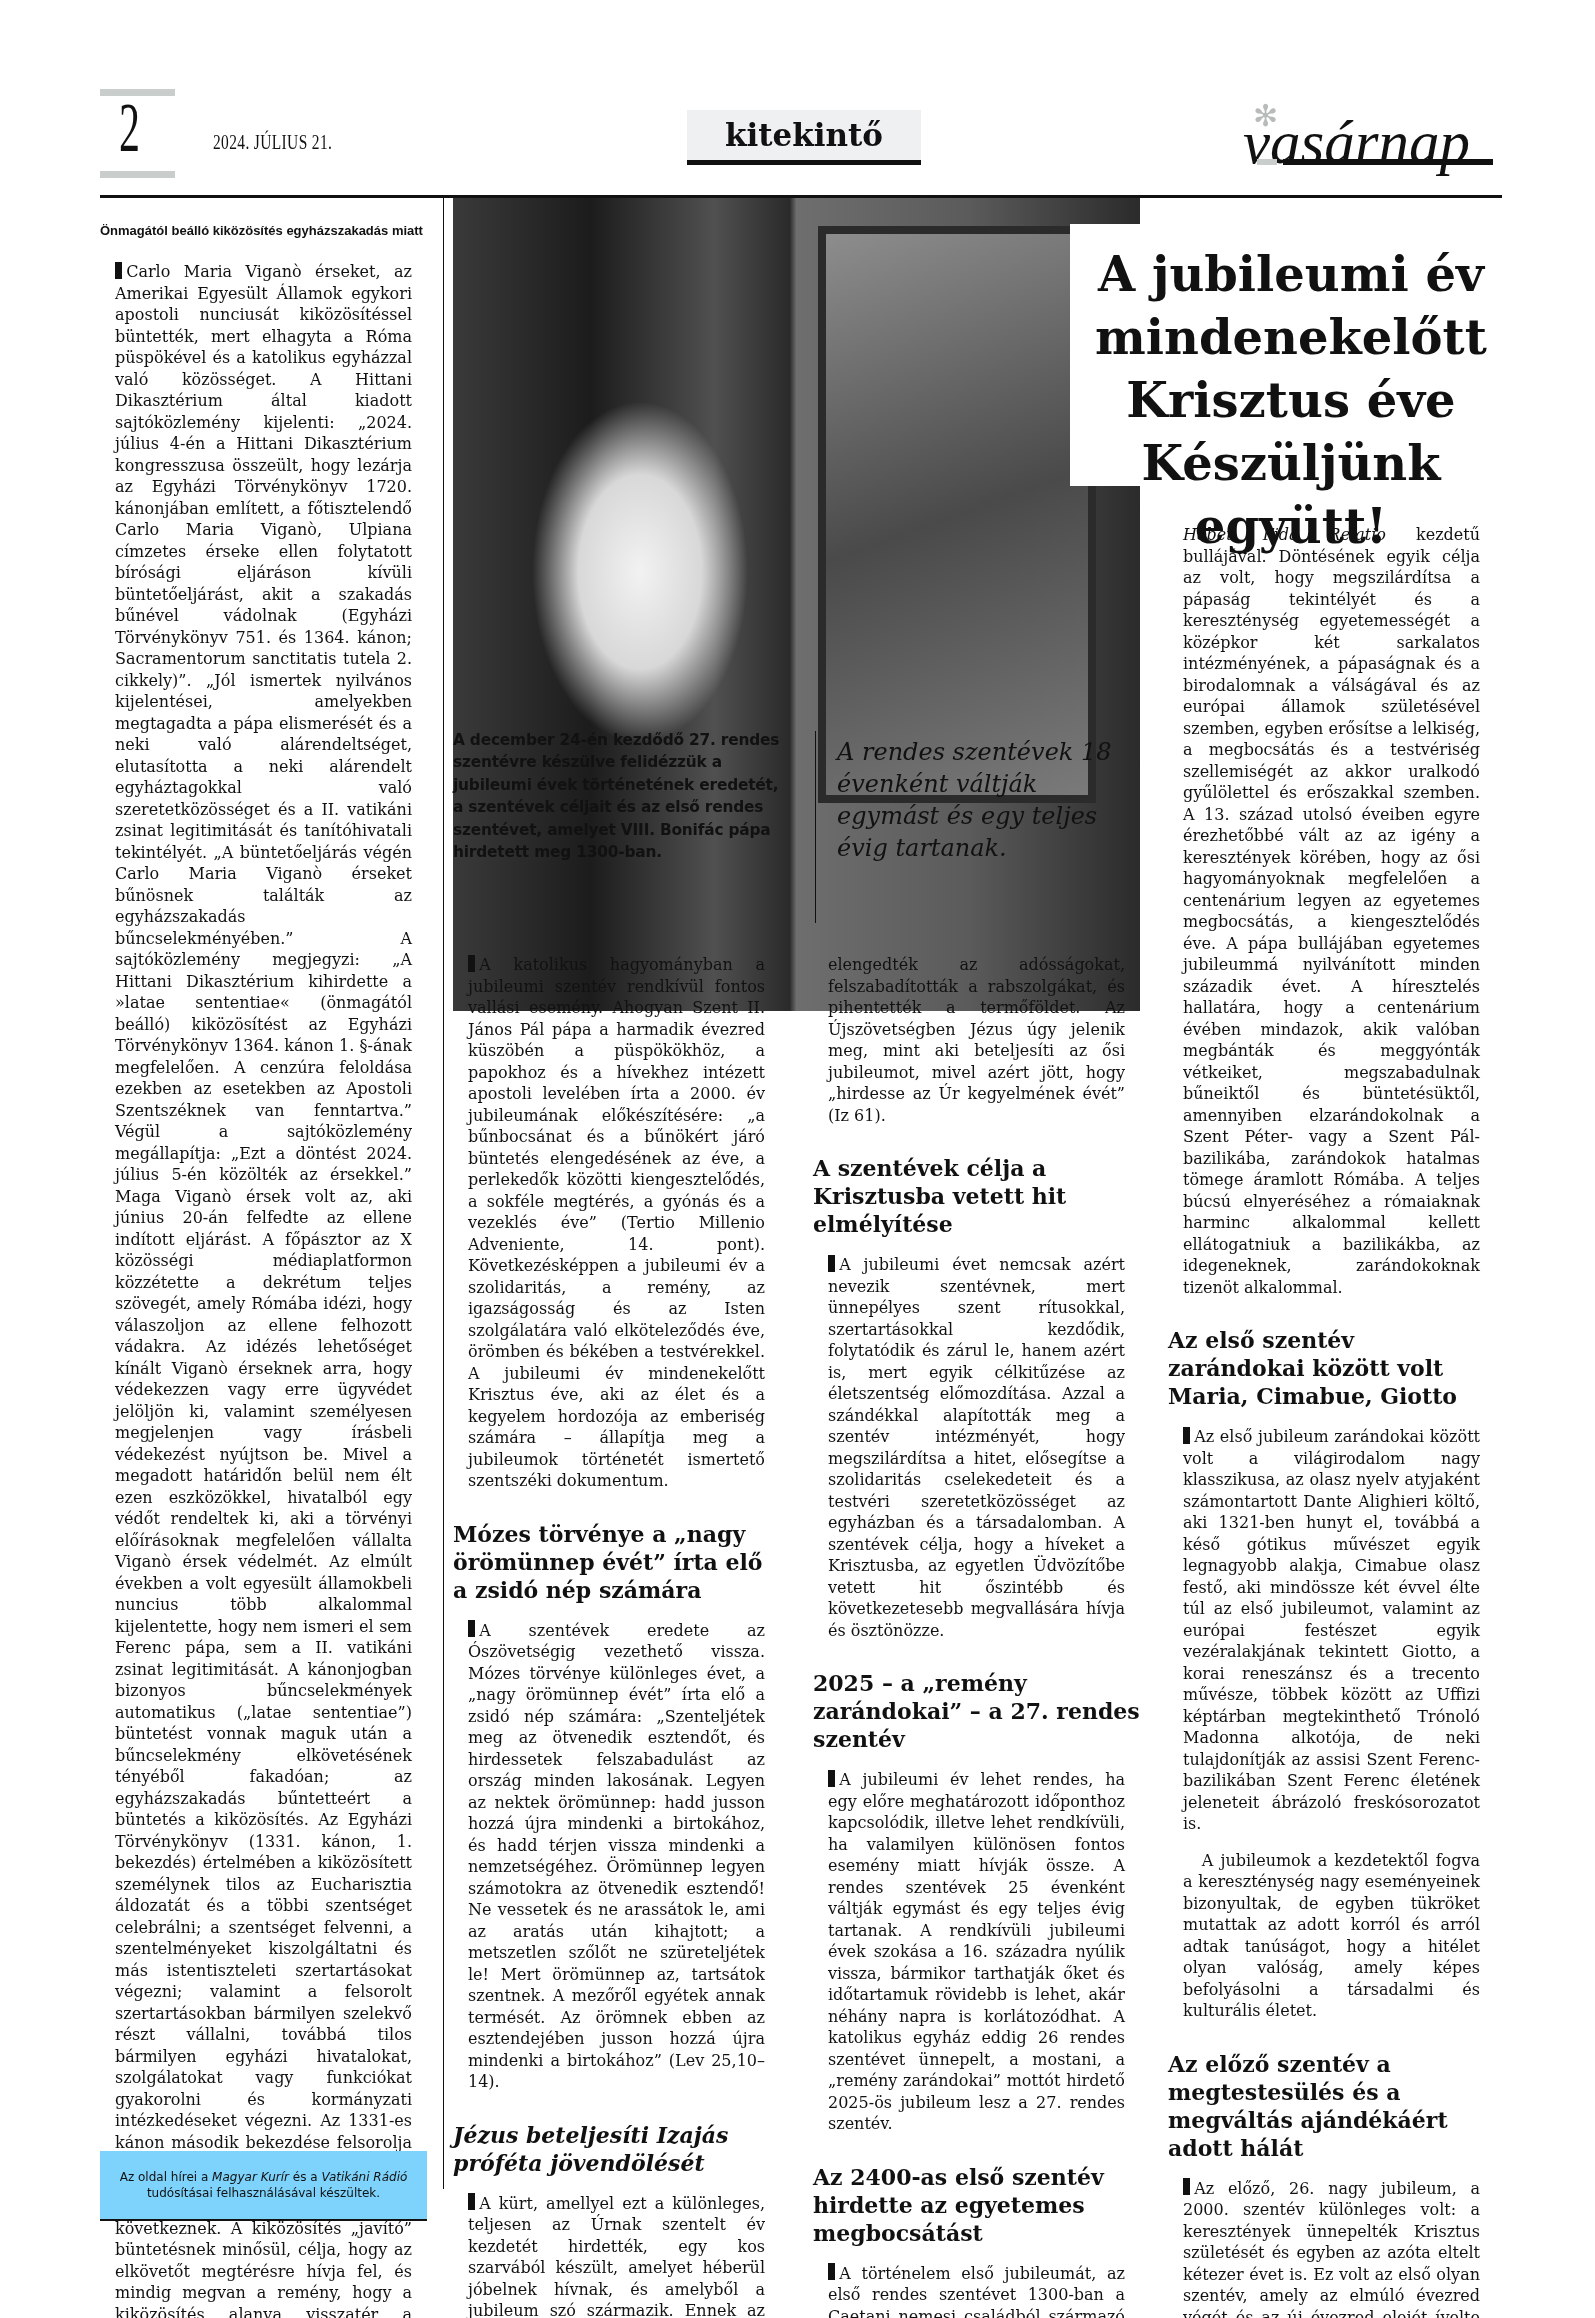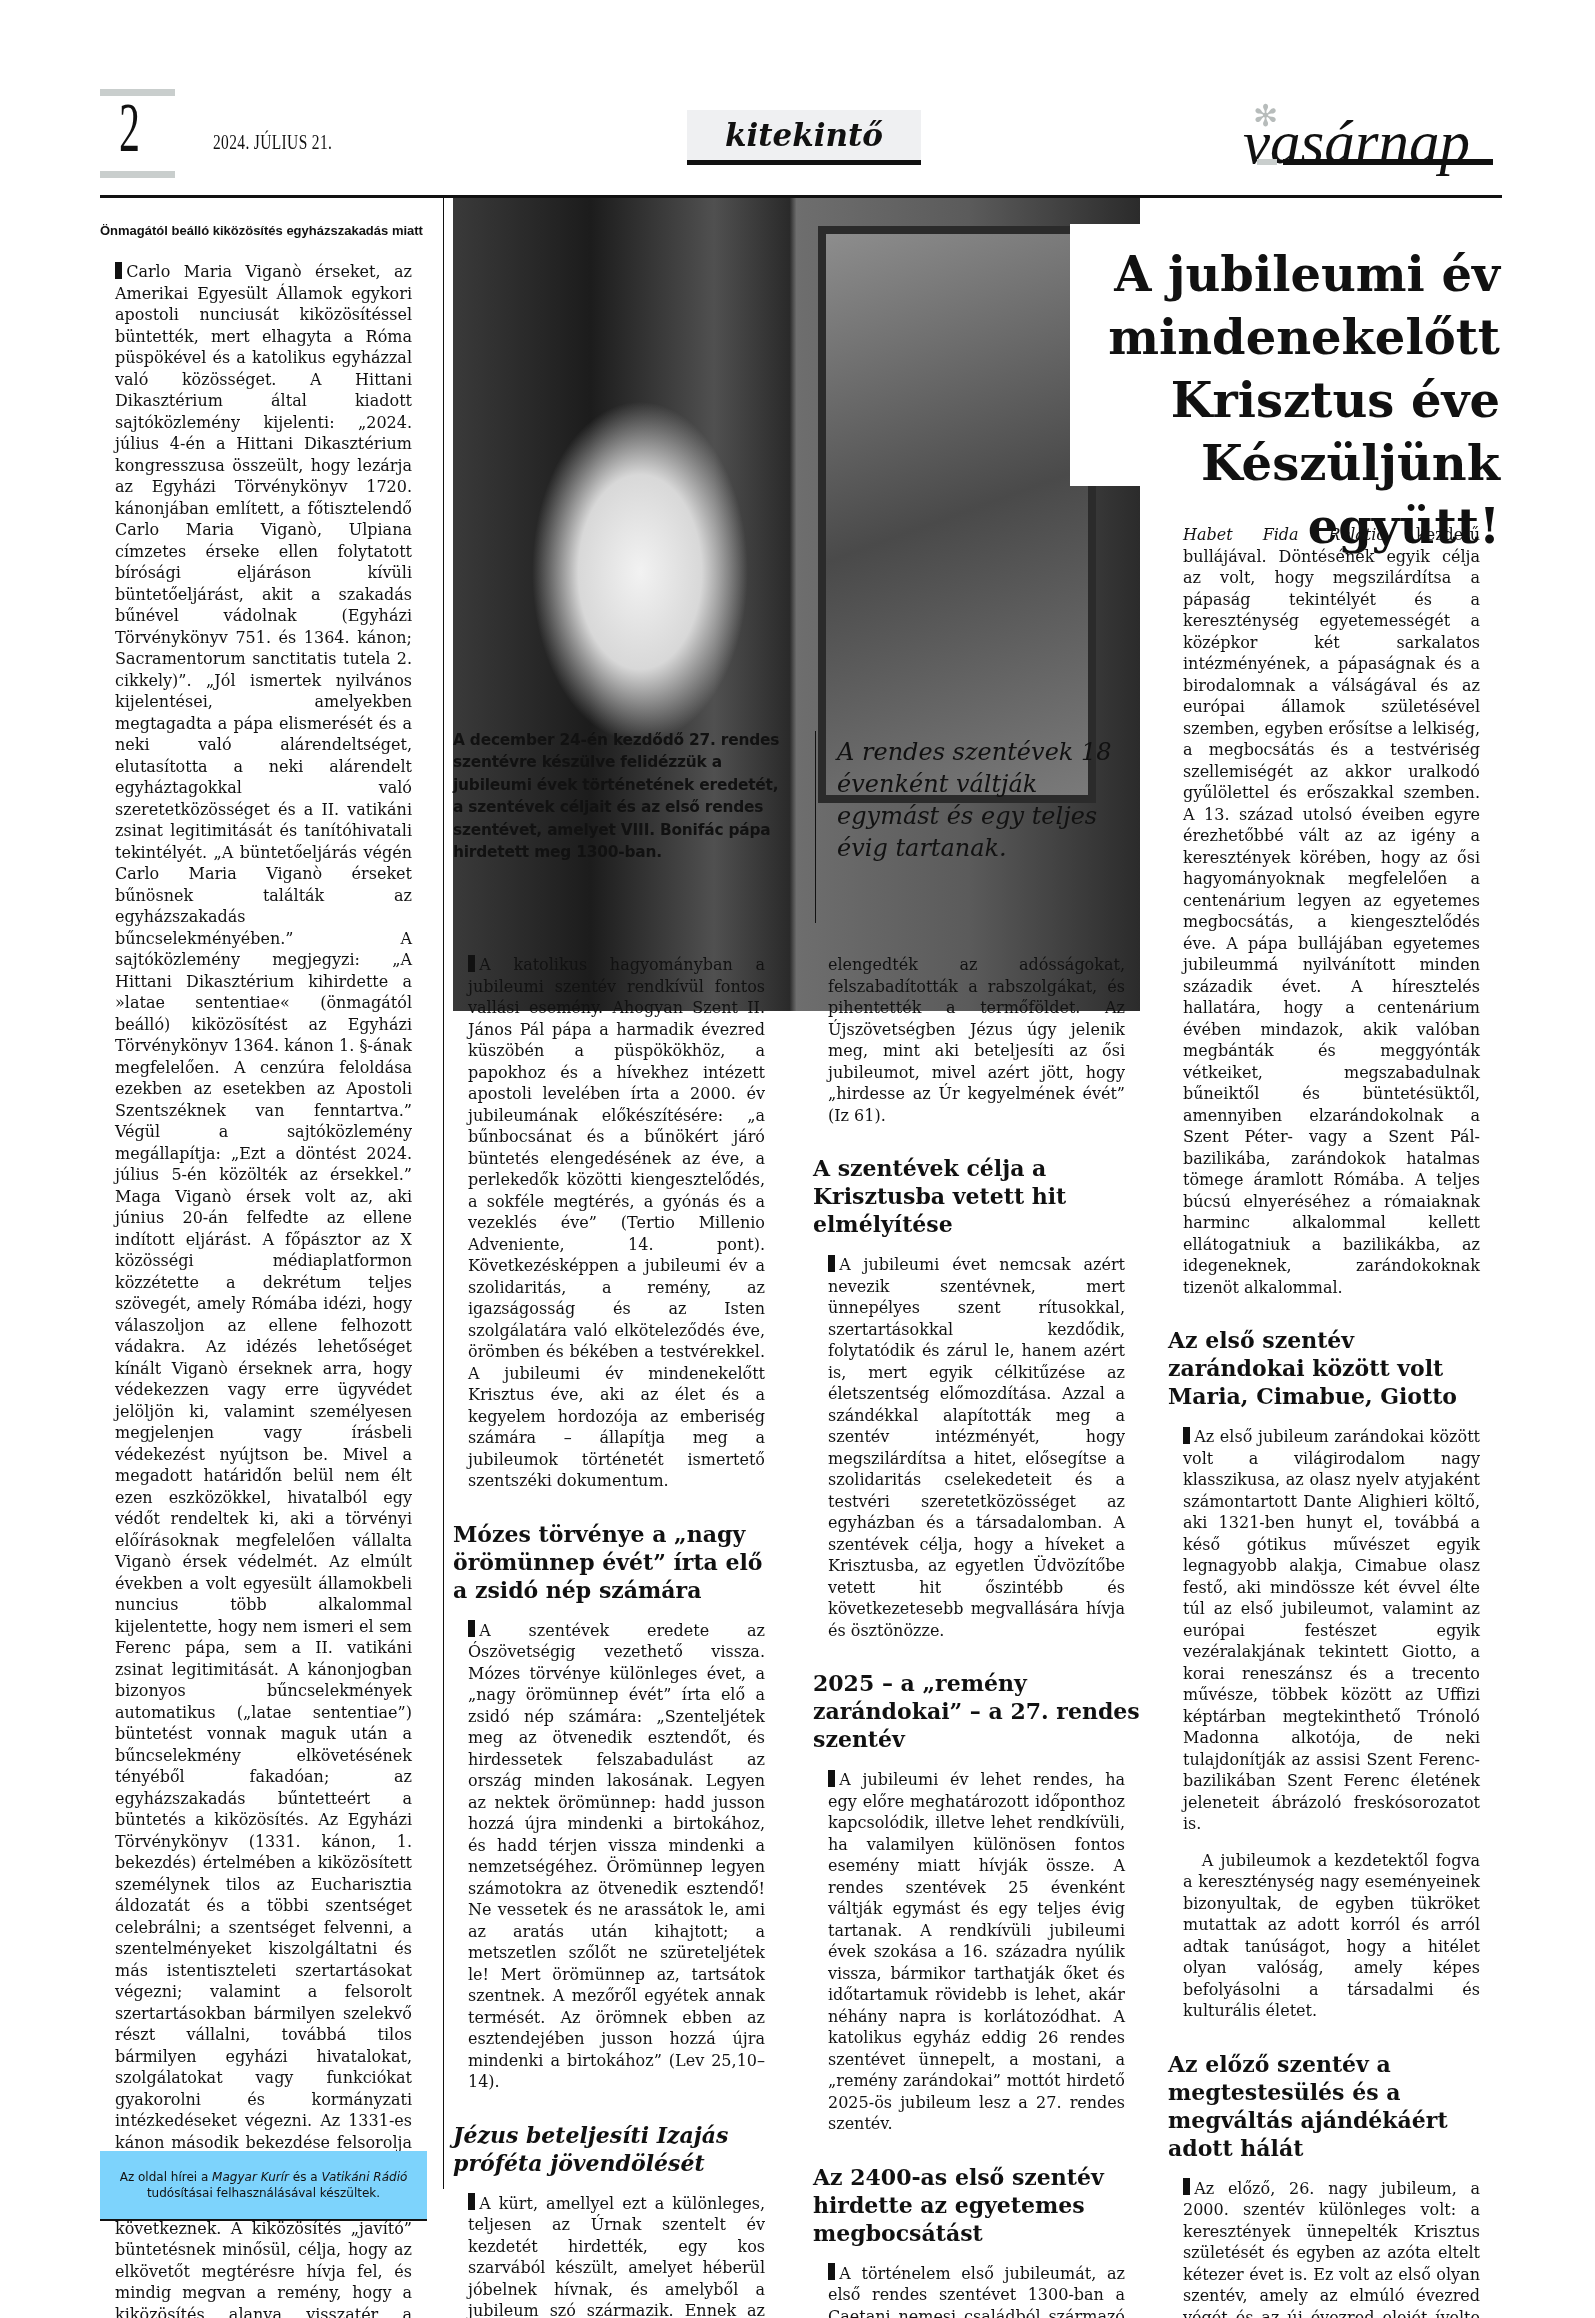--- a/index.html
+++ b/index.html
@@ -2,40 +2,40 @@
 <html style="font-size:7.5px"><head>
 <meta charset="utf-8">
 <style>
   html,body{margin:0;padding:0;background:#fff;}
   body{width:1595px;height:2319px;position:relative;overflow:hidden;font-family:"DejaVu Serif",serif;color:#111;}
   
   .pgnum-bar{position:absolute;left:100px;width:75px;height:6.5px;background:#c9cecd;}
   .pgnum{position:absolute;left:119px;top:93px;font-family:"Liberation Serif",serif;font-size:70px;line-height:1;transform:scaleX(0.6);transform-origin:left top;}
   .date{position:absolute;left:213px;top:131px;font-family:"Liberation Serif",serif;font-size:20.6px;transform:scaleX(0.75);transform-origin:left top;letter-spacing:0.5px;}
   .rubric{position:absolute;left:687px;top:110px;width:234px;height:50px;background:#eff0f2;border-bottom:5.6px solid #111;display:flex;align-items:center;justify-content:center;}
-  .rubric span{font-family:"DejaVu Serif",serif;font-weight:bold;font-style:italic;font-size:31px;}
+  .rubric span{font-family:"DejaVu Serif",serif;font-weight:bold;font-size:31px;}
   .masthead{position:absolute;left:1243px;top:112px;font-family:"Liberation Serif",serif;font-style:italic;font-size:61px;line-height:1;}
   .mast-bar{position:absolute;left:1283px;top:159px;width:210px;height:5.6px;background:#111;}
   .mast-bar2{position:absolute;left:1257px;top:159px;width:19.6px;height:5.6px;background:#c9cecd;}
   .wheat{position:absolute;left:1253px;top:98px;color:#b7bcbb;font-size:30px;}
   .rule-top{position:absolute;left:100px;top:195px;width:1402px;height:2.8px;background:#111;}
   
   .col{position:absolute;font-size:16px;line-height:21.5px;text-align:justify;hyphens:manual;}
   .col p{margin:15px;}
   .lead-mark{display:inline-block;width:6.5px;height:17px;background:#111;margin-right:4.7px;vertical-align:-1.9px;}
   .kicker{font-family:Liberation Sans, sans-serif;font-weight:bold;font-size:13px;line-height:22.4px;}
   .h2{font-family:"DejaVu Serif",serif;font-weight:bold;font-size:22px;line-height:28px;margin:0 0 16px 0;}
   .vrule{position:absolute;width:1.4px;background:#111;}
   .photo{position:absolute;left:453px;top:198px;width:687px;height:813px;overflow:hidden;
     background:
       radial-gradient(ellipse 154px 243px at 187px 374px,#f2f2f2 0%,#d8d8d8 40%,transparent 70%),
       linear-gradient(90deg,#3a3a3a 0%,#1c1c1c 20%,#505050 38%,#2a2a2a 49%,#6e6e6e 50%,#5b5b5b 75%,#2b2b2b 100%);}
   .door-panel{position:absolute;left:365px;top:28px;width:262px;height:561px;background:linear-gradient(160deg,#8d8d8d,#4a4a4a 50%,#7a7a7a);border:8.4px solid #2b2b2b;}
   .headline-box{position:absolute;left:1070px;top:224px;width:430px;height:262px;background:#fff;}
-  .headline{position:absolute;right:0;top:18.7px;text-align:right;font-family:"DejaVu Serif",serif;font-weight:bold;font-size:48px;line-height:63px;margin-left:12px;}
+  .headline{position:absolute;right:0;top:18.7px;text-align:center;font-family:"DejaVu Serif",serif;font-weight:bold;font-size:48px;line-height:63px;margin-left:12px;}
   .caption{position:absolute;left:453px;top:729px;width:327px;font-family:"DejaVu Sans",sans-serif;font-weight:bold;font-size:15.4px;line-height:22.4px;letter-spacing:-0.2px;}
   .pullquote{position:absolute;left:837px;top:736px;width:290px;font-family:"DejaVu Serif",serif;font-style:italic;font-size:24px;line-height:32px;}
   .pq-rule{position:absolute;left:815px;top:731px;width:1.4px;height:192px;background:#111;}
   .credit-box{position:absolute;left:100px;top:2151px;width:327px;height:68px;background:#7dd3fc;border-bottom:2.8px solid #111;display:flex;align-items:center;justify-content:center;text-align:center;font-family:"DejaVu Sans",sans-serif;font-size:12px;line-height:16.4px;}
   .sig{font-family:"DejaVu Sans",sans-serif;font-weight:bold;font-size:13px;letter-spacing:0.5px;}
 </style>
 </head>
 <body>
 
 <div class="pgnum-bar" style="top:89px"></div>

